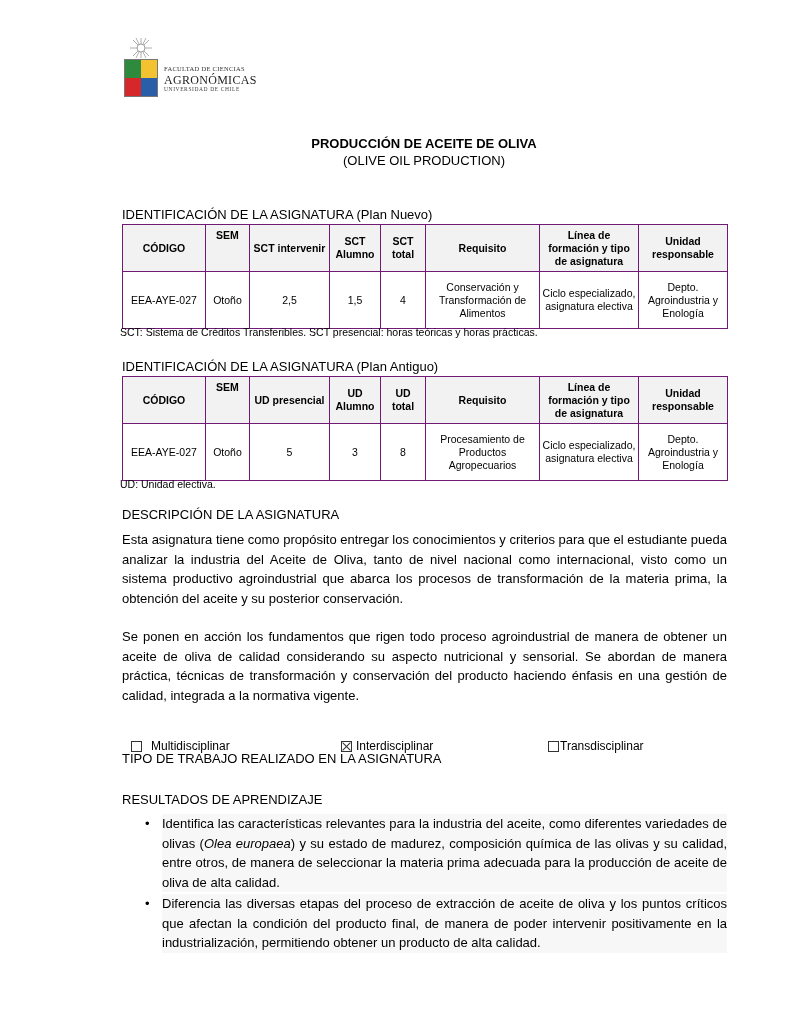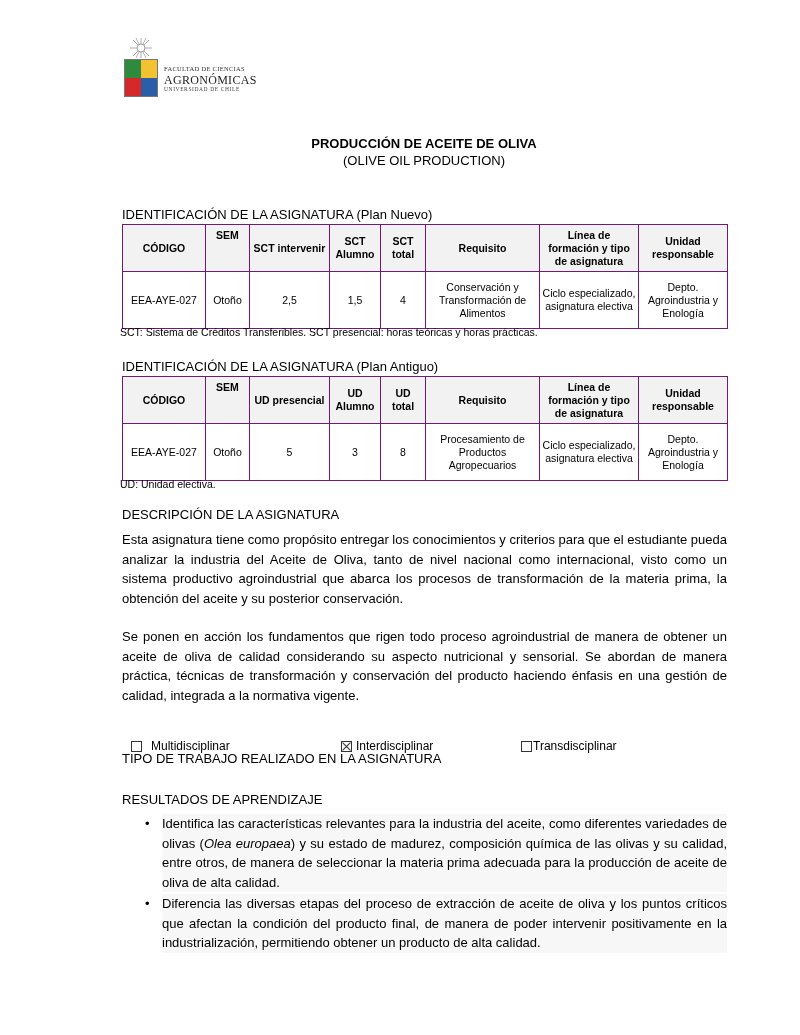--- a/index.html
+++ b/index.html
@@ -178,21 +178,21 @@
 
   <div class="h" style="top:751px;">TIPO DE TRABAJO REALIZADO EN LA ASIGNATURA</div>
   <div class="chk" style="left:131px;">
     <span class="box"></span>
     <span>Multidisciplinar</span>
   </div>
   <div class="chk" style="left:341px;">
     <span class="box x" style="margin-right:4px;"></span>
     <span>Interdisciplinar</span>
   </div>
-  <div class="chk" style="left:521px;justify-content:space-between;">
+  <div class="chk" style="left:548px;justify-content:space-between;">
     <span class="box tight"></span>
     <span>Transdisciplinar</span>
   </div>
 
   <div class="h" style="top:792px;">RESULTADOS DE APRENDIZAJE</div>
   <div class="bullet" style="top:814px;height:80px;">
     <span class="dot">•</span>
     <span class="txt" style="text-align:justify;"><span>Identifica las características relevantes para la industria del aceite, como diferentes variedades de olivas (</span><i>Olea europaea</i><span>) y su estado de madurez, composición química de las olivas y su calidad, entre otros, de manera de seleccionar la materia prima adecuada para la producción de aceite de oliva de alta calidad.</span></span>
   </div>
   <div class="bullet" style="top:894px;height:60px;">

